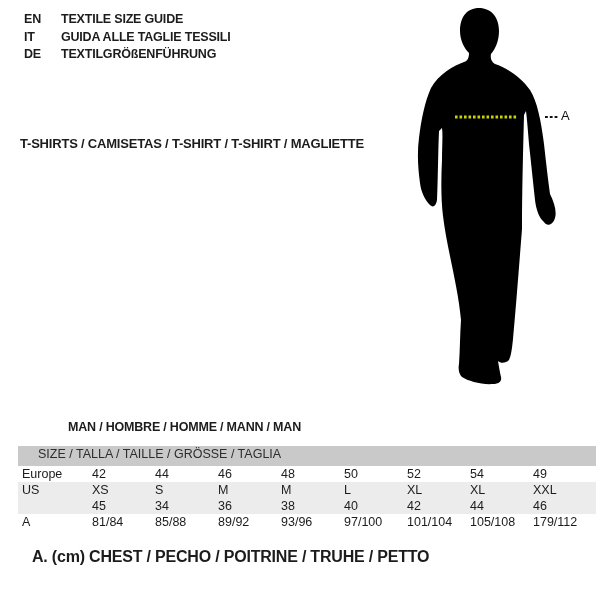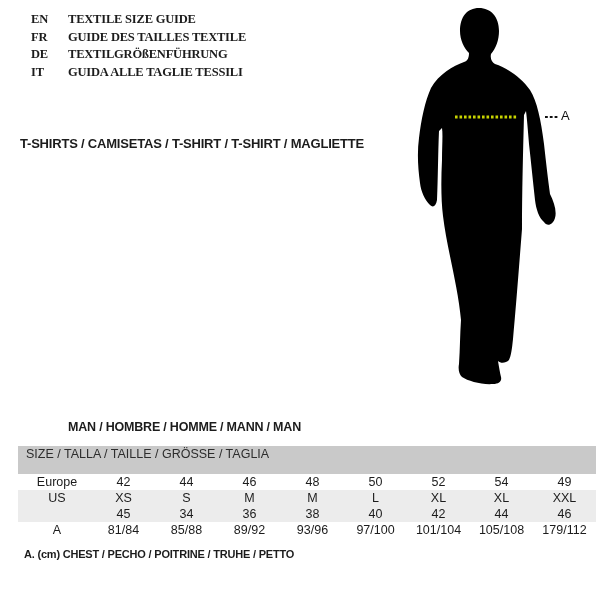--- a/index.html
+++ b/index.html
@@ -8,61 +8,57 @@
     --silhouette:#000000;
     --chest-dash:#c8d400;
     --ink:#1c1c1c;
   }
   html,body{margin:0;padding:0;background:#fff;}
   .page{
     position:relative;width:600px;height:600px;background:#ffffff;overflow:hidden;
     font-family:"Liberation Sans",sans-serif;color:var(--ink);
   }
   
-  .lang-list{position:absolute;left:31px;top:11px;font-family:Liberation Serif, serif;}
+  .lang-list{position:absolute;left:24px;top:11px;}
   .lang-row{display:flex;font-weight:700;font-size:12.5px;line-height:17.5px;letter-spacing:-0.2px;}
   .lang-code{width:37px;}
   
   .cats{position:absolute;left:20px;top:108px;font-weight:700;font-size:13px;line-height:17.5px;letter-spacing:-0.2px;margin-top:27px;}
   
   .figure{position:absolute;left:398px;top:4px;width:200px;height:392px;}
   .measure-a{position:absolute;left:561px;top:108px;font-size:13px;font-weight:500;color:#111;}
   
   .man-title{position:absolute;left:20px;top:420px;font-weight:700;font-size:12.5px;letter-spacing:-0.2px;padding-left:48px;}
   
   .size-table{position:absolute;left:18px;top:446px;width:578px;font-size:12.5px;}
-  .t-header{height:28px;line-height:17px;background:var(--header-bg);padding-left:8px;color:#2d2d2d;}
+  .t-header{height:20px;line-height:17px;background:var(--header-bg);padding-left:20px;color:#2d2d2d;}
   .t-row{display:flex;height:16px;line-height:16px;}
   .t-row.stripe{background:var(--stripe-bg);}
-  .row-label{width:70px;padding-left:4px;text-align:center;}
-  .cell{flex:1;text-align:center;}
+  .row-label{width:70px;padding-left:4px;text-align:left;}
+  .cell{flex:1;text-align:left;}
   
-  .footnote{position:absolute;left:24px;top:548px;font-weight:700;font-size:11px;letter-spacing:-0.2px;}
+  .footnote{position:absolute;left:32px;top:548px;font-weight:700;font-size:16px;letter-spacing:-0.2px;}
 </style>
 </head>
 <body>
 
 <div class="page">
 
   <div class="lang-list">
     <div class="lang-row">
       <span class="lang-code">EN</span>
       <span>TEXTILE SIZE GUIDE</span>
     </div>
     <div class="lang-row">
-      <span class="lang-code">FR</span>
-      <span>GUIDE DES TAILLES TEXTILE</span>
+      <span class="lang-code">IT</span>
+      <span>GUIDA ALLE TAGLIE TESSILI</span>
     </div>
     <div class="lang-row">
       <span class="lang-code">DE</span>
       <span>TEXTILGRÖßENFÜHRUNG</span>
-    </div>
-    <div class="lang-row">
-      <span class="lang-code">IT</span>
-      <span>GUIDA ALLE TAGLIE TESSILI</span>
     </div>
   </div>
 
   <div class="cats">
     <div>T-SHIRTS / CAMISETAS / T-SHIRT / T-SHIRT / MAGLIETTE</div>
   </div>
 
   <svg class="figure" viewBox="0 0 200 392" xmlns="http://www.w3.org/2000/svg">
     <path fill="var(--silhouette)" d="
       M 81 4

